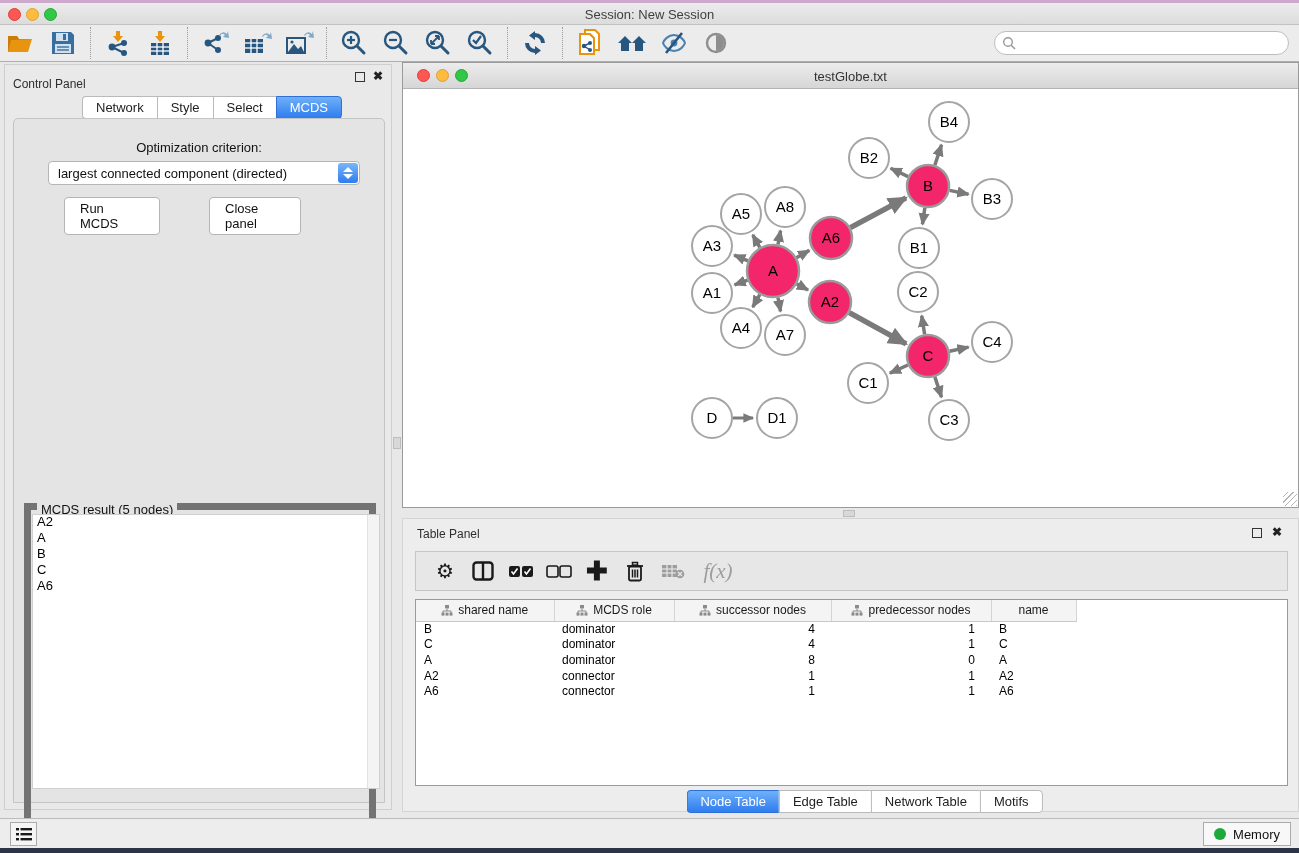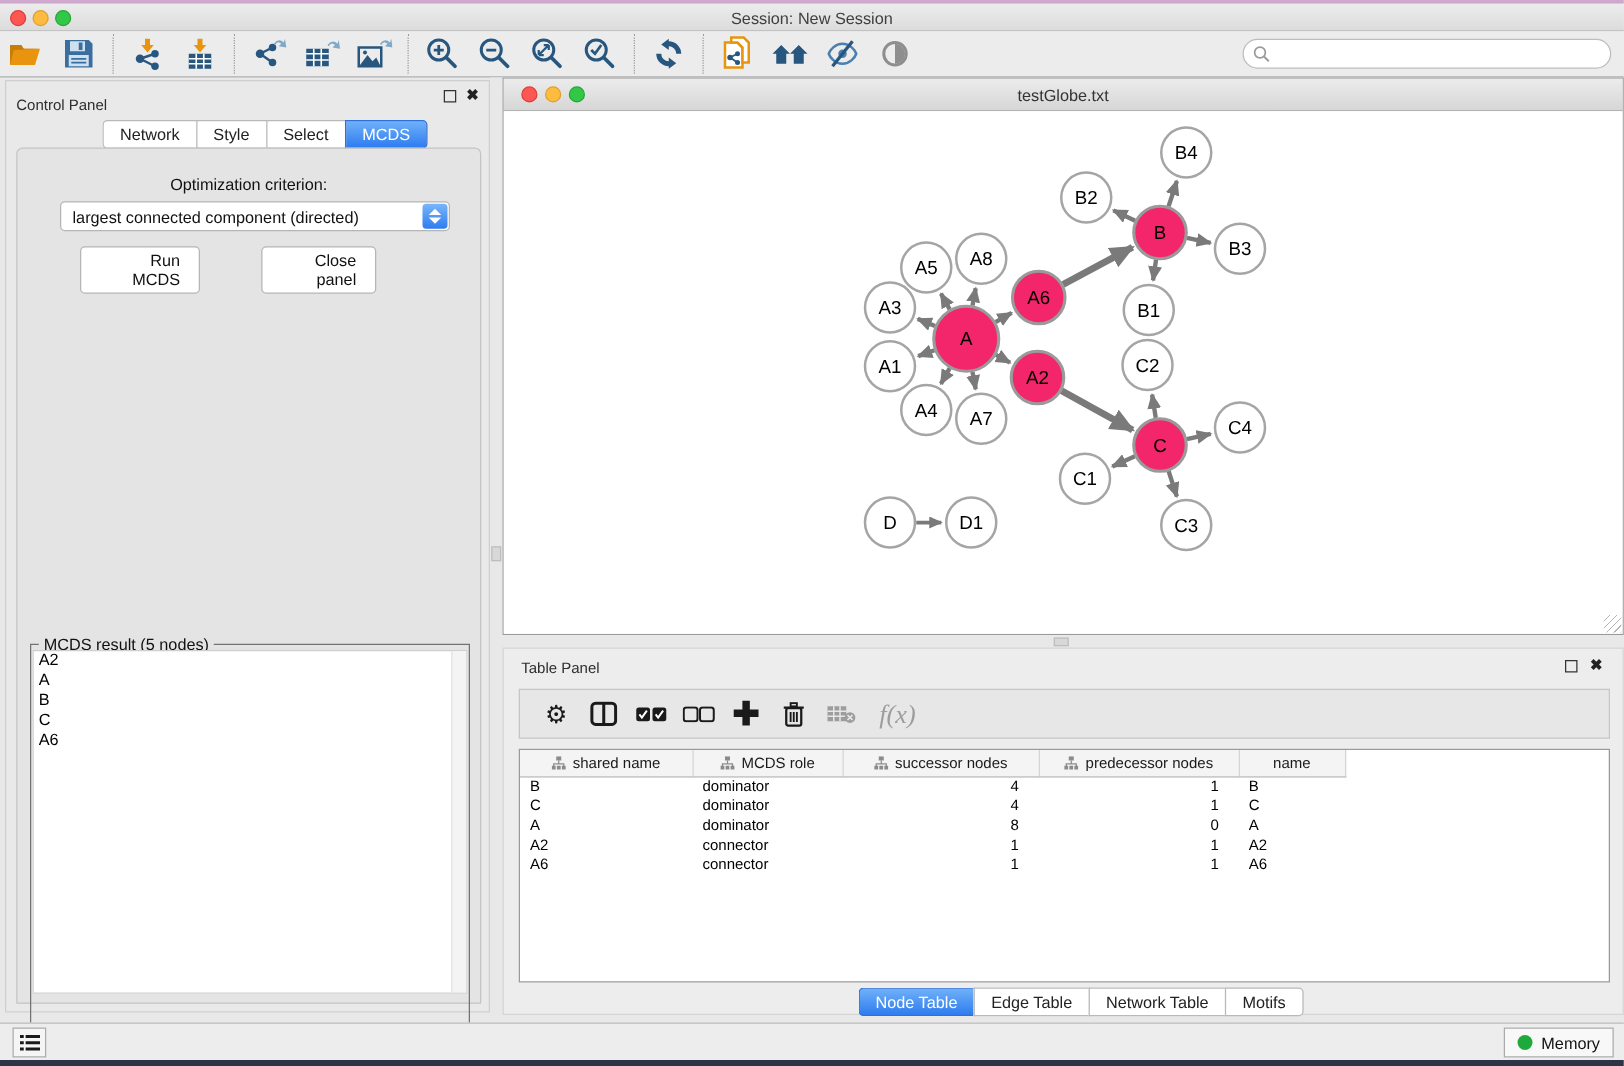--- a/index.html
+++ b/index.html
@@ -44,23 +44,23 @@
   #opt-select { position:absolute; left:34px; top:42px; width:312px; height:24px; background:#fff;
     border:1px solid #b5b5b5; border-radius:4px; font-size:13px; color:#111;
     display:flex; align-items:center; padding-left:9px; }
   #opt-stepper { position:absolute; right:1px; top:1px; width:20px; height:20px;
     background:linear-gradient(#79b6fa,#2e7cef); border-radius:3px; }
   #opt-stepper .up, #opt-stepper .dn { position:absolute; left:5px; width:0; height:0;
     border-left:5px solid transparent; border-right:5px solid transparent; }
   #opt-stepper .up { top:4px; border-bottom:5px solid #fff; }
   #opt-stepper .dn { bottom:4px; border-top:5px solid #fff; }
   .mac-btn { background:#fff; border:1px solid #b5b5b5; border-radius:4px; font-size:13px;
-    color:#111; padding:3px 15px; position:absolute; text-align:right; }
-  #mcds-result { position:absolute; left:10px; top:396px; width:352px; height:335px;
-    border:1px solid #737373; }
+    color:#111; padding:3px 15px; position:absolute; text-align:left; }
+  #mcds-result { position:absolute; left:10px; top:384px; width:352px; height:335px;
+    border:7px solid #737373; }
   #mcds-legend { position:absolute; left:6px; top:-8px; background:#e4e4e4; padding:0 4px;
     font-size:13px; color:#111; }
   #mcds-list { position:absolute; left:1px; top:4px; width:348px; height:275px; background:#fff;
     border:1px solid #cfcfcf; overflow:hidden; }
   #mcds-scroll { position:absolute; right:0; top:0; width:12px; height:100%; background:#f4f4f4;
     border-left:1px solid #e2e2e2; }
   .mcds-item { font-size:13px; color:#000; padding:0 0 2px 4px; line-height:14px; }
   
   #v-divider { position:absolute; left:392px; top:62px; width:10px; height:748px; background:#e8e8e8; }
   #v-grip { position:absolute; left:1px; top:375px; width:8px; height:12px;

